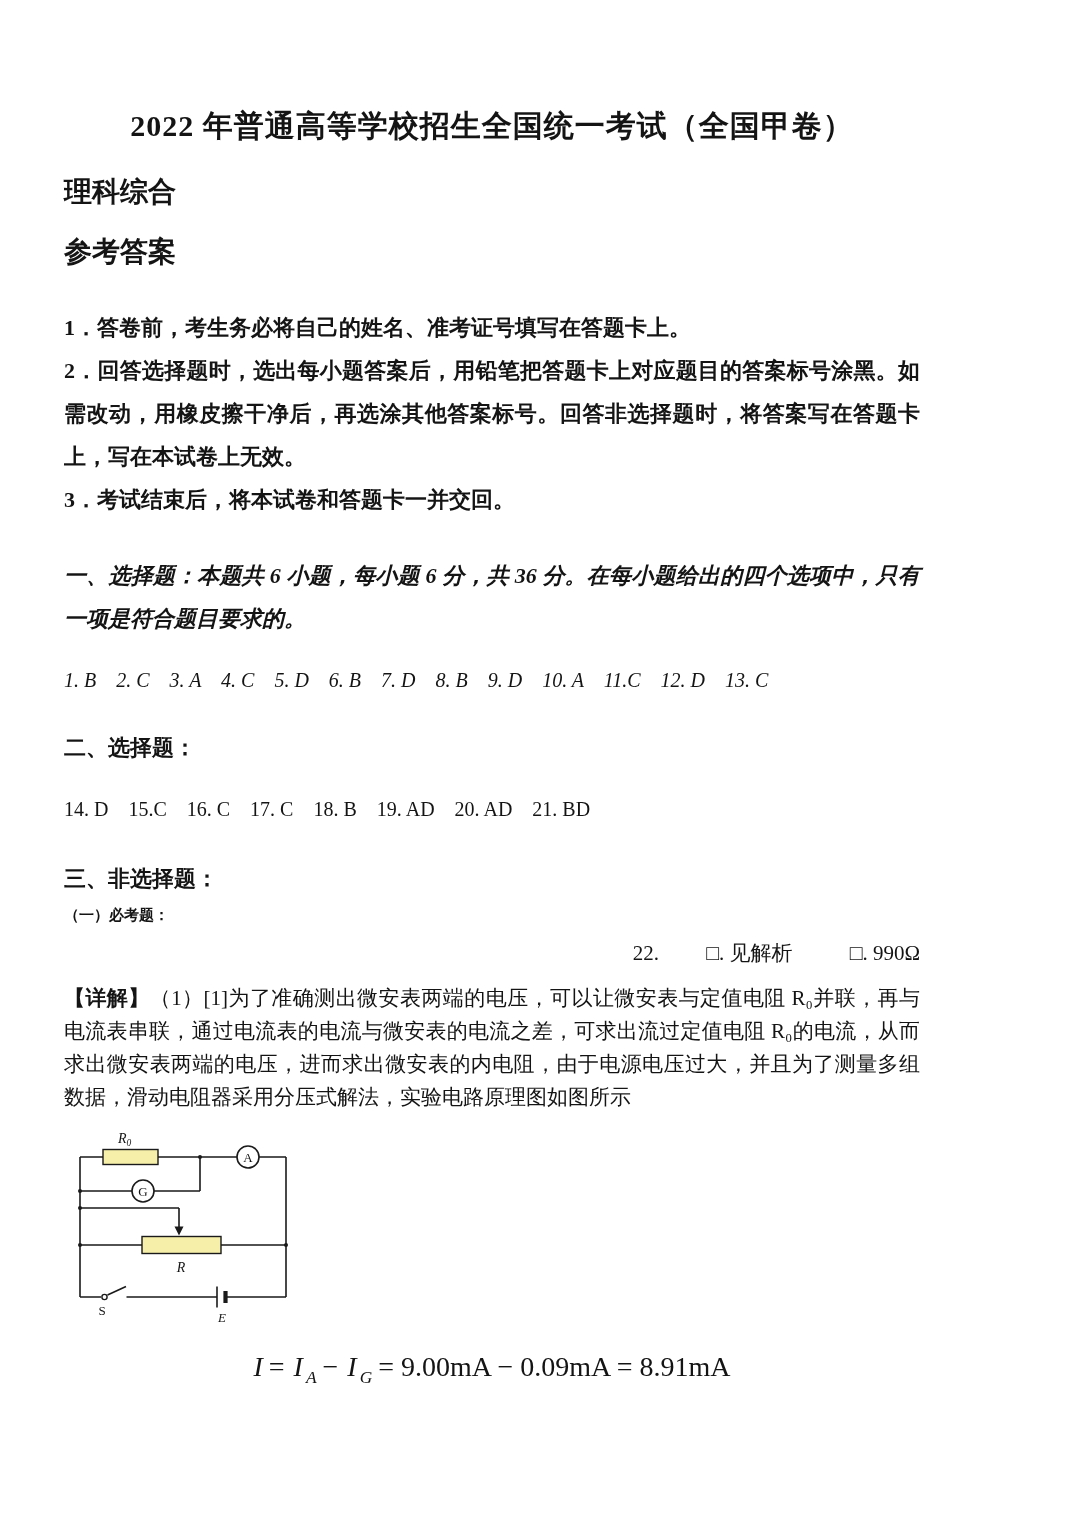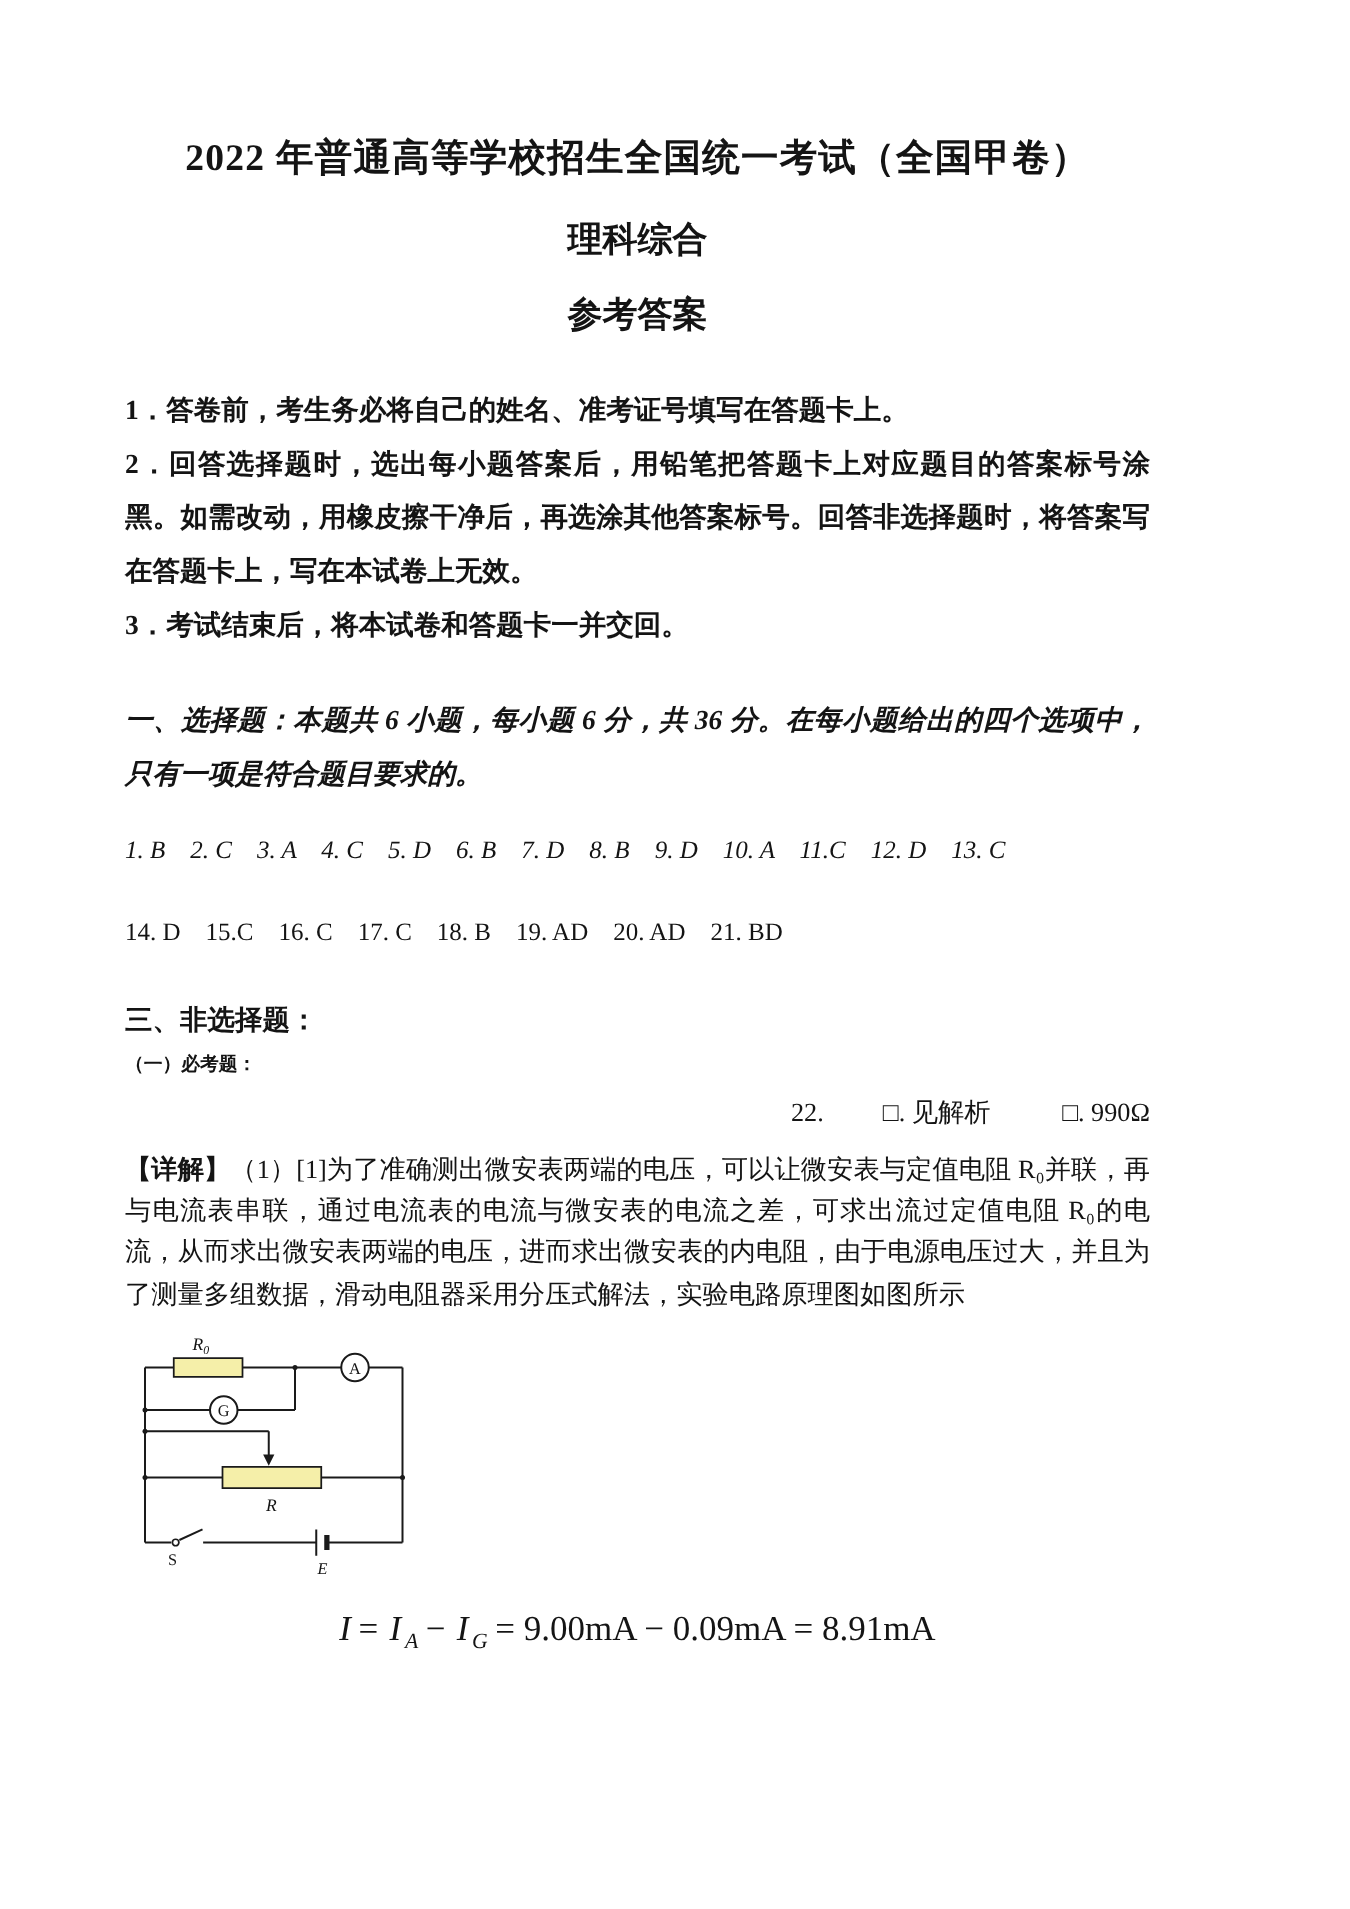--- a/index.html
+++ b/index.html
@@ -2,23 +2,23 @@
 <html><head>
 <meta charset="utf-8">
 <style>
   * { margin:0; padding:0; box-sizing:border-box; }
   html, body { background:#ffffff; }
   body {
     width:1080px; height:1527px; overflow:hidden;
     color:#141414;
     font-family:"Liberation Serif","DejaVu Serif",serif;
   }
-  .page { padding:106px 160px 0 100px; }
+  .page { padding:106px 160px 0 64px; }
   .title { font-size:30px; font-weight:700; text-align:center; margin-bottom:26px; letter-spacing:1px; }
-  .subtitle { font-size:28px; font-weight:700; text-align:center; margin-bottom:22px; }
+  .subtitle { font-size:28px; font-weight:700; text-align:left; margin-bottom:22px; }
   .subtitle.last { margin-bottom:36px; }
   .body { font-size:22px; line-height:1.95; text-align:justify; }
   .bold { font-weight:700; }
   .ans { font-size:20px; line-height:1.95;margin-top:20px; }
   .sec1 { margin-top:34px;font-style:italic; }
   .sec2 { margin-top:27px; }
   .sec3 { margin-top:29px; }
   .must { font-size:15px; line-height:1.95; font-weight:700; }
   .q22line { font-size:21px; line-height:1.7; margin-top:6px;text-align:right; }
   .q22line .gap1 { margin-right:42px; }
@@ -46,20 +46,21 @@
     <p class="body bold">2．回答选择题时，选出每小题答案后，用铅笔把答题卡上对应题目的答案标号涂黑。如需改动，用橡皮擦干净后，再选涂其他答案标号。回答非选择题时，将答案写在答题卡上，写在本试卷上无效。</p>
     <p class="body bold">3．考试结束后，将本试卷和答题卡一并交回。</p>
   </section>
 
   <section class="sec1">
     <p class="body bold">一、选择题：本题共 6 小题，每小题 6 分，共 36 分。在每小题给出的四个选项中，只有一项是符合题目要求的。</p>
     <p class="ans">1. B　2. C　3. A　4. C　5. D　6. B　7. D　8. B　9. D　10. A　11.C　12. D　13. C</p>
   </section>
 
   <section class="sec2">
+    <p class="body bold">二、选择题：</p>
     <p class="ans">14. D　15.C　16. C　17. C　18. B　19. AD　20. AD　21. BD</p>
   </section>
 
   <section class="sec3">
     <p class="body bold">三、非选择题：</p>
     <p class="must">（一）必考题：</p>
 
     <p class="q22line">
       <span class="gap1">22.</span>
       <span class="gap2">□. 见解析</span>

